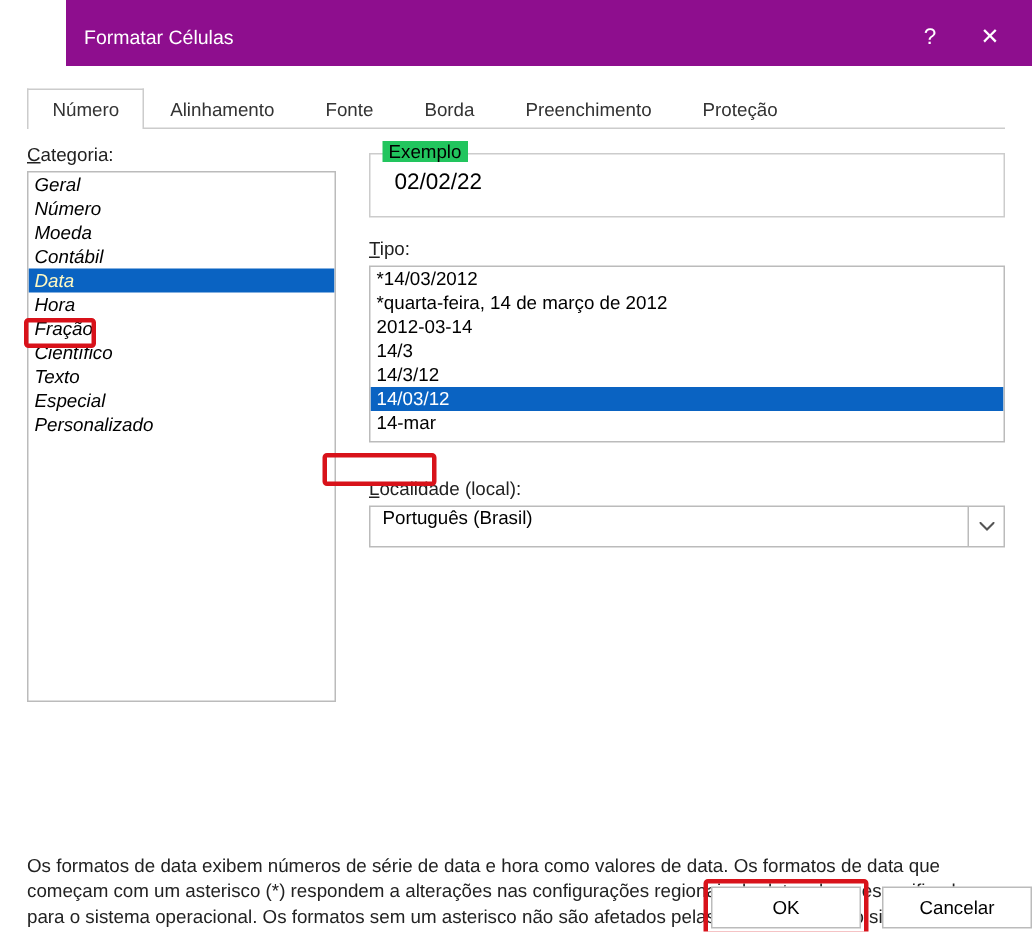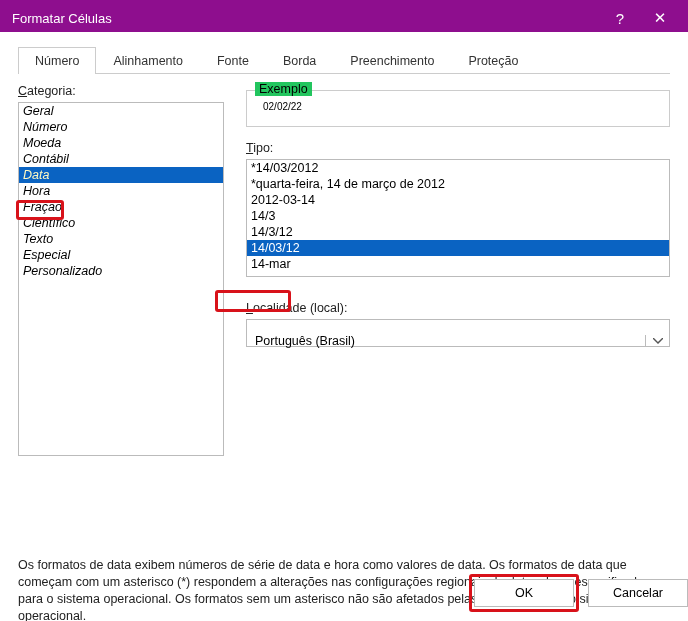--- a/index.html
+++ b/index.html
@@ -1,38 +1,38 @@
 <!DOCTYPE html>
 <html><head>
 <meta charset="utf-8">
 <style>
 * { box-sizing: border-box; font-family: "Segoe UI", Tahoma, sans-serif; }
 body { margin: 0; background: #fff; width: 688px; height: 621px; }
-.titlebar { background: #8e0e8e; color: #fff; height: 32px; display: flex; align-items: center; padding: 4px 8px 0 12px; font-size: 13px; }
+.titlebar { background: #8e0e8e; color: #fff; height: 44px; display: flex; align-items: center; padding: 4px 8px 0 12px; font-size: 13px; margin-left: 44px; }
 .titlebar .t-title { flex: 1; }
 .titlebar .t-icon { width: 40px; text-align: center; font-size: 15px; cursor: pointer; }
 .content { padding: 14px 18px 10px 18px; position: relative; height: 589px; }
 .tabs { display: flex; border-bottom: 1px solid #ccc; margin-bottom: 10px; }
 .tab { padding: 6px 16px; font-size: 12.5px; color: #333; cursor: pointer; border: 1px solid transparent; border-bottom: none; position: relative; top: 1px; }
 .tab.active { border-color: #ccc; background: #fff; }
 .lbl { font-size: 12.5px; color: #222; margin-bottom: 4px; display: block; }
 .row { display: flex; gap: 22px; }
 .catcol { width: 206px; }
 .rightcol { flex: 1; }
 .listbox { border: 1px solid #bbb; height: 354px; overflow-y: scroll; font-size: 12.5px; background: #fff; font-style: italic; }
 .listbox .item { padding: 1px 4px; cursor: pointer; white-space: nowrap; }
 .listbox .item.sel { background: #0a63c2; color: #fef9c3; }
 .hlred { border: 3px solid #d8121a; border-radius: 3px; position: absolute; pointer-events: none; }
 .exemplo-group { border: 1px solid #ccc; padding: 10px 10px 14px 10px; position: relative; margin-top: 6px; }
 .exemplo-group .legend { position: absolute; top: -9px; left: 8px; background: #22c55e; padding: 0 4px; font-size: 12.5px; }
-.exemplo-val { font-size: 10px; padding-left: 6px; }
+.exemplo-val { font-size: 15px; padding-left: 6px; }
 .tipo-list { border: 1px solid #bbb; height: 118px; overflow-y: scroll; font-size: 12.5px; margin-bottom: 24px; }
 .tipo-list .titem { padding: 1px 4px; cursor: pointer; white-space: nowrap; }
 .tipo-list .titem.sel { background: #0a63c2; color: #fff; }
-.locale-select { width: 100%; height: 28px; border: 1px solid #bbb; display: flex; align-items: center; justify-content: space-between; padding: 15px 0 0 8px; font-size: 12.5px; }
+.locale-select { width: 100%; height: 28px; border: 1px solid #bbb; display: flex; justify-content: space-between; padding: 0 0 0 8px; font-size: 12.5px; }
 .locale-select .chev { border-left: 1px solid #bbb; width: 24px; height: 100%; display: flex; align-items: center; justify-content: center; }
 .helptext { font-size: 12.5px; color: #222; position: absolute; left: 18px; right: 18px; top: 498px; line-height: 1.35; margin-top: 27px; }
 .btnrow { position: absolute; right: 0; bottom: 14px; display: flex; gap: 14px; margin-top: 28px; }
 .btn { width: 100px; height: 28px; border: 1px solid #bbb; background: #fff; font-size: 12.5px; display: flex; align-items: center; justify-content: center; cursor: pointer; }
 
 .listbox::-webkit-scrollbar, .tipo-list::-webkit-scrollbar { width: 16px; }
 .listbox::-webkit-scrollbar-thumb, .tipo-list::-webkit-scrollbar-thumb { background: #c9c9c9; }
 .listbox::-webkit-scrollbar-track, .tipo-list::-webkit-scrollbar-track { background: #f0f0f0; }
 .u { text-decoration: underline; }
 </style>

